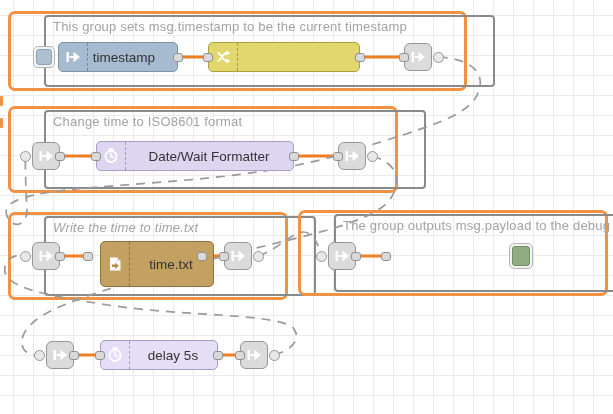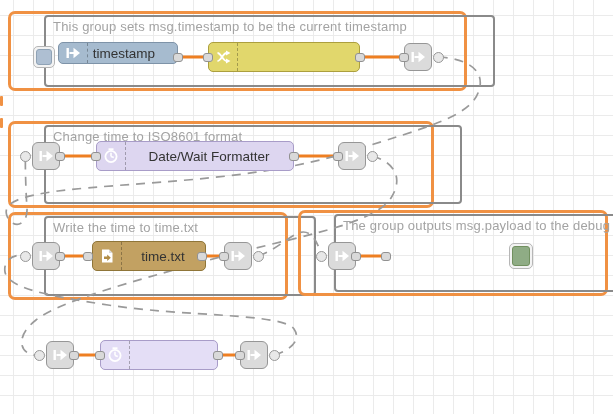--- a/index.html
+++ b/index.html
@@ -46,36 +46,36 @@
       <path d="M438.5,57 C473,59 486,74 478,93 C469,117 424,128 352,151 C255,182 140,181 58,191 C20,196 2,203 7,216 C12,229 28,227 27,208 C26,196 25,164 25.5,157" fill="none" stroke="#9a9a9a" stroke-width="1.7" stroke-dasharray="9 7"></path>
       <path d="M372.5,156 C396,163 403,179 391,198 C372,227 282,239 202,262 C132,282 62,300 36,320 C18,334 19,348 28,353 C33,356 36,355 39.5,355" fill="none" stroke="#9a9a9a" stroke-width="1.7" stroke-dasharray="9 7"></path>
       <path d="M274.5,355 C293,349 301,339 294,329 C283,313 186,317 108,305 C48,296 8,288 5,272 C3,260 14,253 25.5,256" fill="none" stroke="#9a9a9a" stroke-width="1.7" stroke-dasharray="9 7"></path>
       <path d="M258.5,256 C277,249 287,238 298,233 C312,228 318,243 321.5,256" fill="none" stroke="#9a9a9a" stroke-width="1.7" stroke-dasharray="9 7"></path>
     </svg>
 <div class="group grp-layer" style="left: 8px; top: 11px; width: 459px; height: 80px; position: absolute; border-color: rgb(240, 145, 67);">
       <div class="group-inner" style="border-color: rgb(138, 138, 138);">
         <span class="group-title" style="color: rgb(163, 163, 163);">This group sets msg.timestamp to be the current timestamp</span>
       </div>
     </div>
-    <div class="group grp-layer" style="left: 8px; top: 121px; width: 426px; height: 87px; position: absolute; border-color: rgb(240, 145, 67);">
+    <div class="group grp-layer" style="left: 8px; top: 106px; width: 390px; height: 87px; position: absolute; border-color: rgb(240, 145, 67);">
       <div class="group-inner" style="border-color: rgb(138, 138, 138);">
         <span class="group-title" style="color: rgb(163, 163, 163);">Change time to ISO8601 format</span>
       </div>
     </div>
     <div class="group grp-layer" style="left: 8px; top: 212px; width: 280px; height: 88px; position: absolute; border-color: rgb(240, 145, 67);">
       <div class="group-inner" style="border-color: rgb(138, 138, 138);">
-        <span class="group-title" style="color: rgb(163, 163, 163);">Write the time to time.txt</span>
+        <span class="group-title" style="color: rgb(163, 163, 163); font-style: italic;">Write the time to time.txt</span>
       </div>
     </div>
     <div class="group grp-layer" style="left: 298px; top: 210px; width: 310px; height: 86px; position: absolute; border-color: rgb(240, 145, 67);">
       <div class="group-inner" style="border-color: rgb(138, 138, 138);">
         <span class="group-title" style="color: rgb(163, 163, 163);">The group outputs msg.payload to the debug</span>
       </div>
     </div>
-    <div class="node node-layer" style="left: 58px; top: 42px; width: 120px; height: 22px; position: absolute; background: rgb(166, 187, 207); border: 1px solid rgb(126, 147, 168); padding-left: 12px;">
+    <div class="node node-layer" style="left: 58px; top: 42px; width: 120px; height: 30px; position: absolute; background: rgb(166, 187, 207); border: 1px solid rgb(126, 147, 168); padding-left: 12px;">
       <div class="icon-region">
         <svg width="16" height="16" viewBox="0 0 16 16">
           <rect x="1.5" y="3" width="2.4" height="10" fill="#fff"></rect>
           <rect x="4.5" y="7" width="4.5" height="2" fill="#fff"></rect>
           <polygon points="8.5,2.8 15,8 8.5,13.2" fill="#fff"></polygon>
         </svg>
       </div>
       <span class="node-label">timestamp</span>
     </div>
     <div class="port" style="left: 173px; top: 52.5px; position: absolute;"></div>
@@ -136,21 +136,21 @@
     <div class="port" style="left: 333px; top: 151.5px; position: absolute;"></div>
     <div class="link-node node-layer" style="left: 32px; top: 242px; width: 28px; height: 28px; position: absolute; background: rgb(219, 219, 219);">
       <svg width="16" height="16" viewBox="0 0 16 16">
         <rect x="1.5" y="3" width="2.4" height="10" fill="#fff"></rect>
         <rect x="4.5" y="7" width="4.5" height="2" fill="#fff"></rect>
         <polygon points="8.5,2.8 15,8 8.5,13.2" fill="#fff"></polygon>
       </svg>
     </div>
     <div class="link-port" style="left: 20px; top: 250.5px; position: absolute;"></div>
     <div class="port" style="left: 55px; top: 251.5px; position: absolute;"></div>
-    <div class="node node-layer" style="left: 92px; top: 241px; width: 114px; height: 30px; position: absolute; background: rgb(194, 161, 98); border: 1px solid rgb(143, 117, 56); padding-left: 28px;">
+    <div class="node node-layer" style="left: 100px; top: 241px; width: 114px; height: 46px; position: absolute; background: rgb(194, 161, 98); border: 1px solid rgb(143, 117, 56); padding-left: 28px;">
       <div class="icon-region">
         <svg width="16" height="16" viewBox="0 0 16 16">
           <path d="M3,1.5 h7 l3.5,3.5 v9.5 h-10.5 z" fill="#fff"></path>
           <path d="M10,1.5 v3.5 h3.5 z" fill="#d9d9d9"></path>
           <path d="M5,8.6 h3.2 v-2 l3.6,3.2 -3.6,3.2 v-2 h-3.2 z" fill="#b08c46"></path>
         </svg>
       </div>
       <span class="node-label">time.txt</span>
     </div>
     <div class="port" style="left: 83px; top: 251.5px; position: absolute;"></div>
@@ -188,20 +188,21 @@
     <div class="port" style="left: 69px; top: 350.5px; position: absolute;"></div>
     <div class="node node-layer" style="left: 100px; top: 340px; width: 118px; height: 30px; position: absolute; background: rgb(228, 222, 246); border: 1px solid rgb(168, 156, 200); padding-left: 28px;">
       <div class="icon-region">
         <svg width="16" height="16" viewBox="0 0 16 16">
           <circle cx="8" cy="8.5" r="5.6" stroke="#fff" stroke-width="1.8" fill="none"></circle>
           <line x1="8" y1="8.5" x2="8" y2="4.8" stroke="#fff" stroke-width="1.6"></line>
           <line x1="8" y1="8.5" x2="10.8" y2="9.6" stroke="#fff" stroke-width="1.6"></line>
           <line x1="5.5" y1="1.2" x2="10.5" y2="1.2" stroke="#fff" stroke-width="1.8"></line>
         </svg>
       </div>
+      <span class="node-label">delay 5s</span>
     </div>
     <div class="port" style="left: 95px; top: 350.5px; position: absolute;"></div>
     <div class="port" style="left: 213px; top: 350.5px; position: absolute;"></div>
     <div class="link-node node-layer" style="left: 240px; top: 341px; width: 28px; height: 28px; position: absolute; background: rgb(219, 219, 219);">
       <svg width="16" height="16" viewBox="0 0 16 16">
         <rect x="1.5" y="3" width="2.4" height="10" fill="#fff"></rect>
         <rect x="4.5" y="7" width="4.5" height="2" fill="#fff"></rect>
         <polygon points="8.5,2.8 15,8 8.5,13.2" fill="#fff"></polygon>
       </svg>
     </div>

